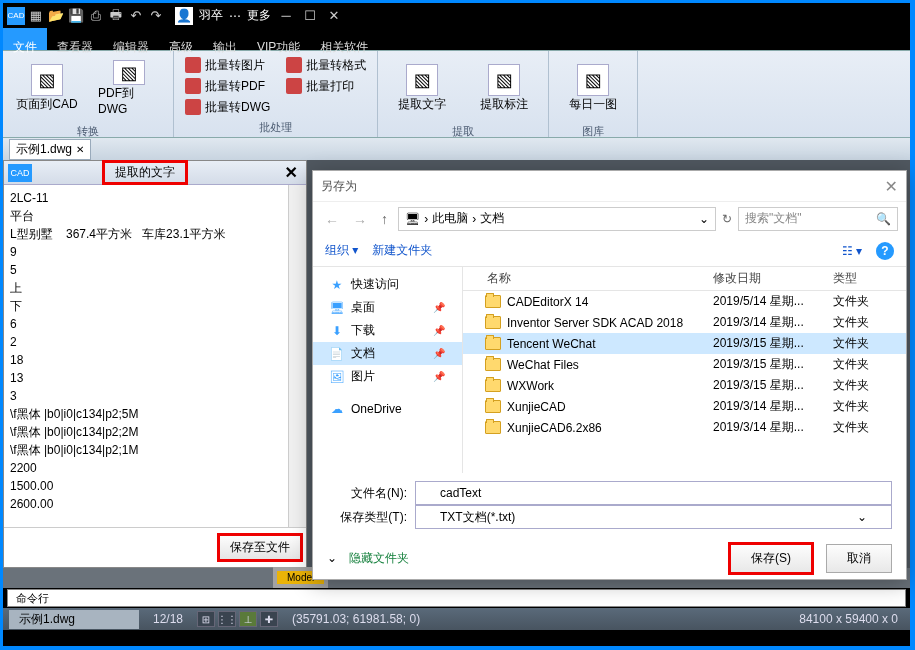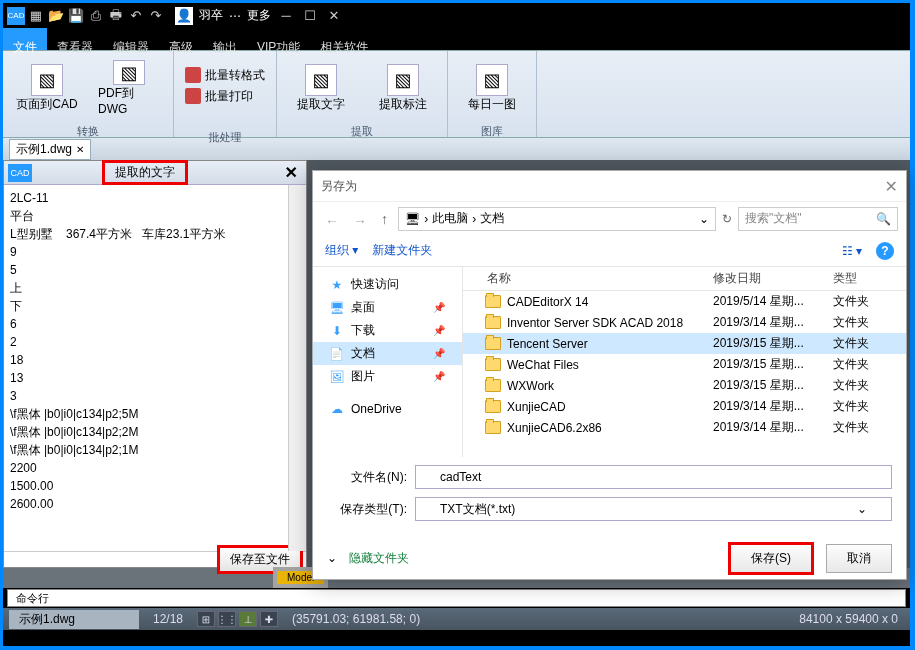--- a/index.html
+++ b/index.html
@@ -26,21 +26,21 @@
 .doctab{background:#fff;border:1px solid #9ab;padding:1px 6px;font-size:11px;display:flex;align-items:center;gap:4px}
 .workarea{display:flex;height:408px;background:#505860}
 .leftpanel{width:304px;background:#fff;border:1px solid #888;display:flex;flex-direction:column}
 .lp-header{background:linear-gradient(#e8eef6,#d4dce8);height:24px;display:flex;align-items:center;padding:0 4px;border-bottom:1px solid #aac}
 .lp-logo{width:24px;height:18px;background:#259aff;color:#fff;font-size:9px;display:flex;align-items:center;justify-content:center}
 .lp-title-wrap{border:3px solid #e00;padding:1px 10px;margin-left:70px}
 .lp-close{margin-left:auto;font-size:16px;font-weight:bold;cursor:pointer;padding:0 4px}
 .lp-body{flex:1;padding:4px 6px;overflow:hidden;font-family:SimSun;position:relative}
 .lp-line{white-space:pre;line-height:18px}
 .lp-scroll{position:absolute;right:0;top:0;bottom:0;width:18px;background:#f0f0f0;border-left:1px solid #ccc}
-.lp-footer{height:16px;display:flex;justify-content:flex-end;align-items:center;padding:3px;border-top:1px solid #ccc}
+.lp-footer{height:40px;display:flex;justify-content:flex-end;align-items:center;padding:3px;border-top:1px solid #ccc}
 .lp-save{border:3px solid #e00;background:linear-gradient(#fdfdfd,#e5e5e5);padding:3px 10px;cursor:pointer}
 .dialog{position:absolute;left:312px;top:170px;width:595px;height:410px;background:#fff;border:1px solid #aaa;box-shadow:0 4px 20px rgba(0,0,0,0.3);display:flex;flex-direction:column}
 .dlg-title{height:30px;display:flex;align-items:center;padding:8px 8px;color:#555}
 .dlg-close{margin-left:auto;font-size:16px;cursor:pointer;color:#888}
 .dlg-nav{height:34px;display:flex;align-items:center;padding:0 8px;gap:6px;border-top:1px solid #eee}
 .dlg-arrow{color:#aaa;font-size:14px;padding:0 4px}
 .dlg-path{flex:1;border:1px solid #ccc;height:24px;display:flex;align-items:center;padding:0 6px;gap:4px}
 .dlg-search{width:160px;border:1px solid #ccc;height:24px;display:flex;align-items:center;padding:0 6px;color:#888}
 .dlg-toolbar{height:32px;display:flex;align-items:center;padding:0 12px;gap:14px;border-bottom:1px solid #e5e5e5}
 .dlg-tool{color:#15c;cursor:pointer}
@@ -54,21 +54,21 @@
 .fl-header{display:flex;border-bottom:1px solid #e5e5e5;height:24px;align-items:center;color:#444}
 .fl-col1{width:250px;padding-left:24px}
 .fl-col2{width:120px}
 .fl-col3{width:50px}
 .fl-row{display:flex;height:21px;align-items:center;cursor:pointer}
 .fl-row.sel{background:#cde8ff}
 .fl-name{width:250px;display:flex;align-items:center;gap:6px;padding-left:22px}
 .fld{width:16px;height:13px;background:#ffd96e;border:1px solid #d4a020;border-radius:1px;position:relative}
 .fld::before{content:"";position:absolute;top:-3px;left:0;width:6px;height:3px;background:#ffd96e;border:1px solid #d4a020;border-bottom:none;border-radius:1px 1px 0 0}
 .dlg-fields{padding:8px 14px}
-.fld-row{display:flex;align-items:center;gap:8px;margin-bottom:8px}
+.fld-row{display:flex;align-items:center;gap:8px;}
 .fld-label{width:80px;text-align:right}
 .fld-input{flex:1;border:1px solid #aac;height:24px;padding:0 24px}
 .dlg-footer{height:42px;display:flex;align-items:center;padding:0 14px;gap:12px}
 .hide-folders{color:#15803d;cursor:pointer}
 .spacer{flex:1}
 .dlg-btn{background:linear-gradient(#fdfdfd,#e8e8e8);border:1px solid #aaa;padding:5px 20px;cursor:pointer}
 .dlg-btn.primary{border:3px solid #e00}
 .bottom-tabs{height:20px;background:#6a727a;display:flex;align-items:end;padding:0 270px}
 .btab{background:#eab308;padding:1px 10px;border:4px solid #a3a3a3;font-size:10px}
 .cmdline{height:18px;background:#fff;border:1px solid #888;display:flex;align-items:center;padding:0 8px;font-size:11px;margin:1px 4px}
@@ -124,21 +124,35 @@
           </div>
           <div class="rbtn rbtn-big">
             <div class="rbtn-icon">▧</div>
             <div>PDF到DWG</div>
           </div>
         </div>
         <div class="rgroup-label">转换</div>
       </div>
       <div class="rgroup">
         <div class="rgroup-body">
-          <div style="display: flex; flex-direction: column; gap: 1px; margin-top: 10px;">
+          <div style="display: flex; flex-direction: column; gap: 1px;">
+            <div class="rbtn-small">
+              <span class="ric"></span>
+              <span>批量转图片</span>
+            </div>
+            <div class="rbtn-small">
+              <span class="ric"></span>
+              <span>批量转PDF</span>
+            </div>
+            <div class="rbtn-small">
+              <span class="ric"></span>
+              <span>批量转DWG</span>
+            </div>
+          </div>
+          <div style="display: flex; flex-direction: column; gap: 1px;">
             <div class="rbtn-small">
               <span class="ric"></span>
               <span>批量转格式</span>
             </div>
             <div class="rbtn-small">
               <span class="ric"></span>
               <span>批量打印</span>
             </div>
             <div class="rbtn-small"></div>
           </div>
@@ -310,21 +324,21 @@
             <div class="fl-name">
               <span class="fld"></span>
               <span>Inventor Server SDK ACAD 2018</span>
             </div>
             <div class="fl-col2">2019/3/14 星期...</div>
             <div class="fl-col3">文件夹</div>
           </div>
           <div class="fl-row sel">
             <div class="fl-name">
               <span class="fld"></span>
-              <span>Tencent Server</span>
+              <span>Tencent WeChat</span>
             </div>
             <div class="fl-col2">2019/3/15 星期...</div>
             <div class="fl-col3">文件夹</div>
           </div>
           <div class="fl-row">
             <div class="fl-name">
               <span class="fld"></span>
               <span>WeChat Files</span>
             </div>
             <div class="fl-col2">2019/3/15 星期...</div>

